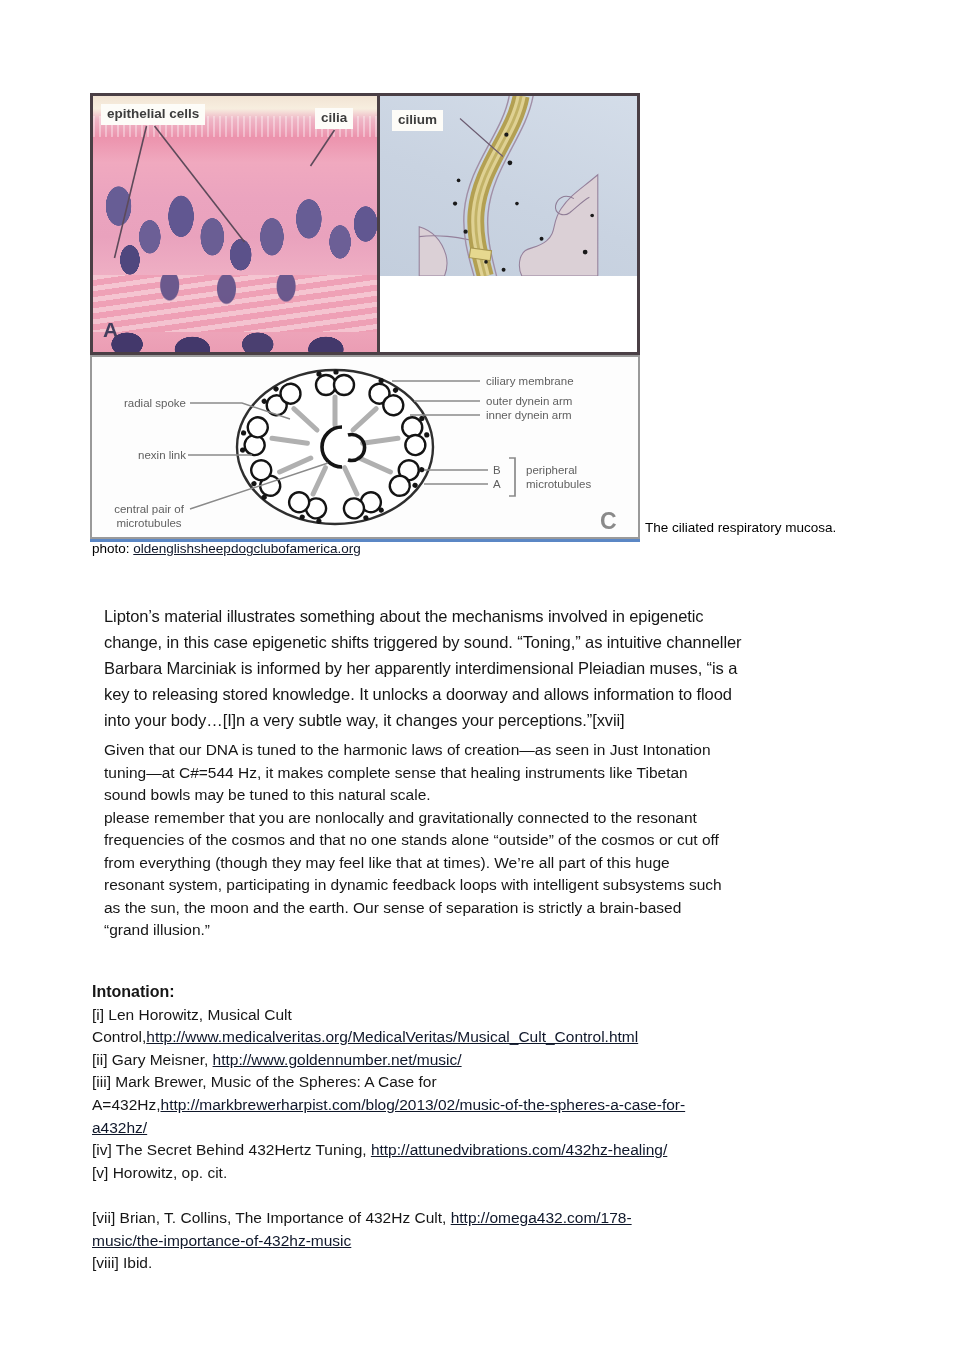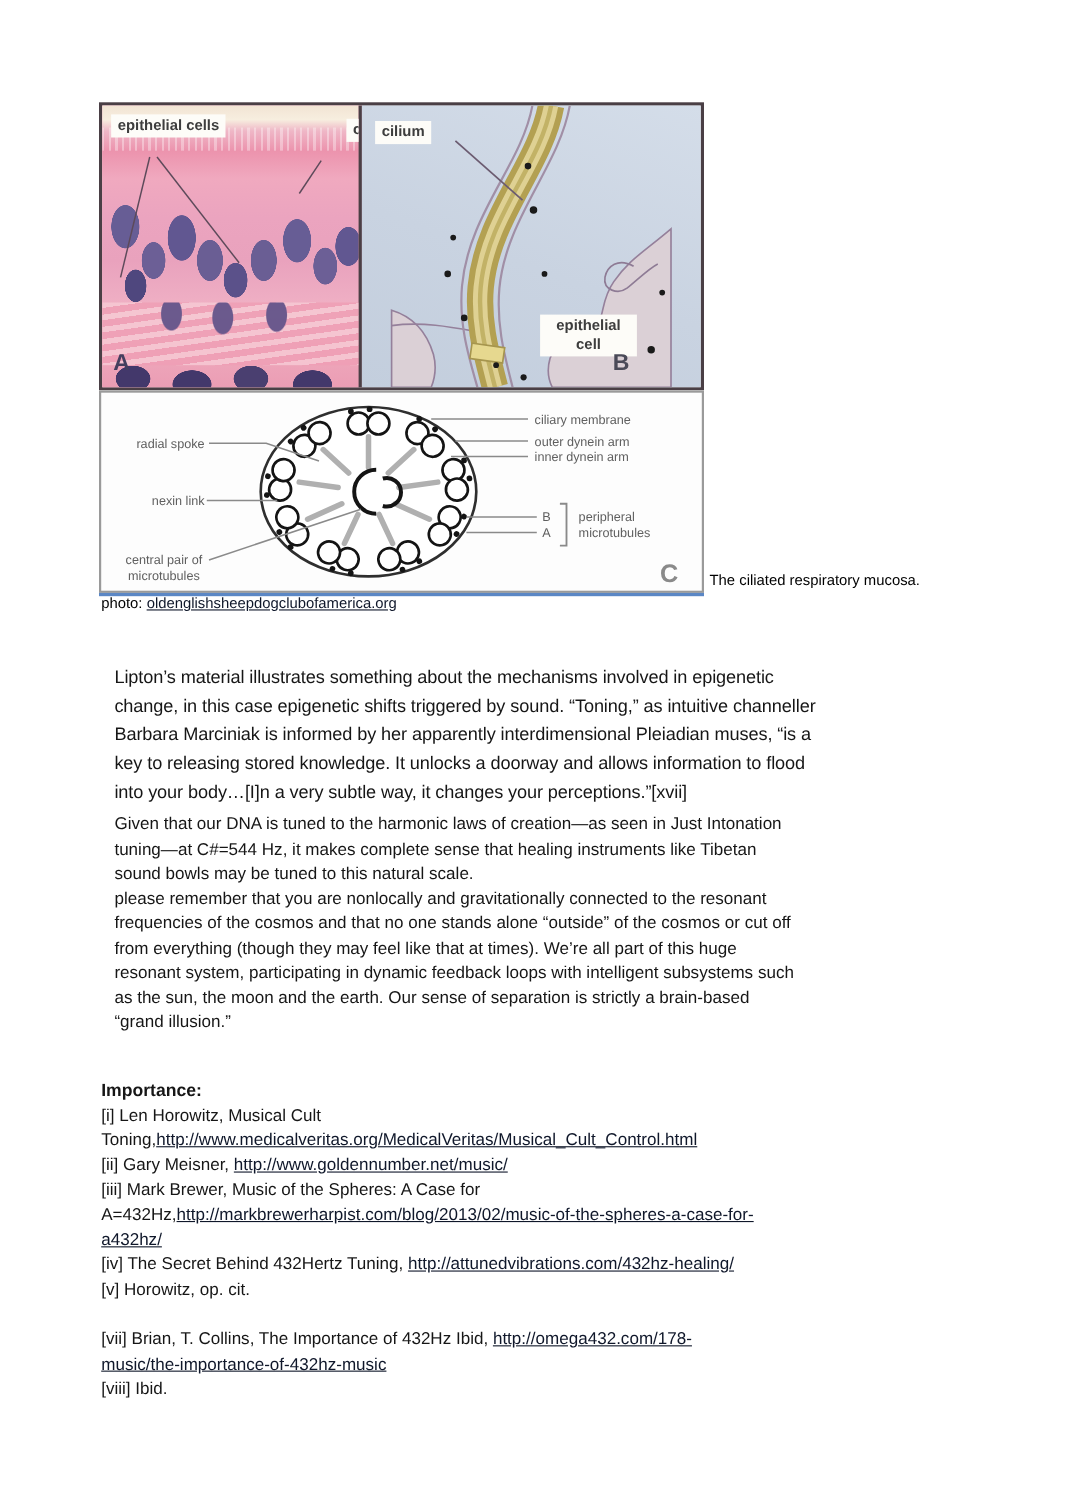--- a/index.html
+++ b/index.html
@@ -14,21 +14,21 @@
   
   .figure {
     position: absolute; left: 90px; top: 93px; width: 550px; height: 449px;
   }
   .fig-toprow {
     display: flex; width: 550px; height: 262px;
     border: 3px solid #4a3f45;
   }
   .panel { position: relative; overflow: hidden; }
   .panel-a {
-    width: 236px; height: 256px; border-right: 3px solid #4a3f45;
+    width: 287px; height: 256px; border-right: 3px solid #4a3f45;
     background-color: #efa3bb;
     background-image:
       radial-gradient(ellipse 13px 20px at 9% 43%, #675d95 97%, transparent),
       radial-gradient(ellipse 11px 17px at 20% 55%, #6c5f96 97%, transparent),
       radial-gradient(ellipse 13px 21px at 31% 47%, #615791 97%, transparent),
       radial-gradient(ellipse 10px 15px at 13% 64%, #4f477e 97%, transparent),
       radial-gradient(ellipse 12px 19px at 42% 55%, #6a5e94 97%, transparent),
       radial-gradient(ellipse 11px 16px at 52% 62%, #5b518a 97%, transparent),
       radial-gradient(ellipse 12px 19px at 63% 55%, #6a5e94 97%, transparent),
       radial-gradient(ellipse 13px 20px at 76% 48%, #675d95 97%, transparent),
@@ -48,21 +48,21 @@
   .panel-a .streaks {
     position: absolute; left: 0; right: 0; top: 70%; height: 22%;
     background-image:
       radial-gradient(ellipse 10px 16px at 27% 18%, #544a84 90%, transparent),
       radial-gradient(ellipse 10px 16px at 47% 24%, #544a84 90%, transparent),
       radial-gradient(ellipse 10px 16px at 68% 20%, #544a84 90%, transparent),
       repeating-linear-gradient(172deg, #f6c9d4 0 5px, #ef9fb5 5px 11px);
     opacity: .85;
   }
   .panel-b {
-    flex: 1; height: 256px;
+    flex: 1; height: 180px;
     background: linear-gradient(200deg, #d4dde9 0%, #c9d3e1 55%, #c3cedd 100%);
   }
   .panel-svg { position: absolute; inset: 0; width: 100%; height: 100%; }
   .mlabel {
     position: absolute; background: #fdfcf8; color: #3d3d3d;
     font-weight: 700; font-size: 13.5px; line-height: 1.25;
     padding: 2px 6px; white-space: nowrap;
   }
   .mlabel.wrap { white-space: normal; text-align: center; }
   .plabel {
@@ -283,27 +283,27 @@
 sound bowls may be tuned to this natural scale.</div>
   <div class="para p3">please remember that you are nonlocally and gravitationally connected to the resonant
 frequencies of the cosmos and that no one stands alone “outside” of the cosmos or cut off
 from everything (though they may feel like that at times). We’re all part of this huge
 resonant system, participating in dynamic feedback loops with intelligent subsystems such
 as the sun, the moon and the earth. Our sense of separation is strictly a brain-based
 “grand illusion.”</div>
 </div>
 
 <div class="references">
-  <div class="ref-heading">Importance:</div>
+  <div class="ref-heading">Intonation:</div>
 
   <div class="ref-line"><span>[i] Len Horowitz, Musical Cult</span><a class="link"></a></div>
-  <div class="ref-line"><span>Toning,</span><a class="link">http://www.medicalveritas.org/MedicalVeritas/Musical_Cult_Control.html</a></div>
+  <div class="ref-line"><span>Control,</span><a class="link">http://www.medicalveritas.org/MedicalVeritas/Musical_Cult_Control.html</a></div>
   <div class="ref-line"><span>[ii] Gary Meisner, </span><a class="link">http://www.goldennumber.net/music/</a></div>
   <div class="ref-line"><span>[iii] Mark Brewer, Music of the Spheres: A Case for</span><a class="link"></a></div>
   <div class="ref-line"><span>A=432Hz,</span><a class="link">http://markbrewerharpist.com/blog/2013/02/music-of-the-spheres-a-case-for-</a></div>
   <div class="ref-line"><span></span><a class="link">a432hz/</a></div>
   <div class="ref-line"><span>[iv] The Secret Behind 432Hertz Tuning, </span><a class="link">http://attunedvibrations.com/432hz-healing/</a></div>
   <div class="ref-line"><span>[v] Horowitz, op. cit.</span><a class="link"></a></div>
   <div class="ref-line"><span></span><a class="link"></a></div>
-  <div class="ref-line"><span>[vii] Brian, T. Collins, The Importance of 432Hz Ibid, </span><a class="link">http://omega432.com/178-</a></div>
+  <div class="ref-line"><span>[vii] Brian, T. Collins, The Importance of 432Hz Cult, </span><a class="link">http://omega432.com/178-</a></div>
   <div class="ref-line"><span></span><a class="link">music/the-importance-of-432hz-music</a></div>
   <div class="ref-line"><span>[viii] Ibid.</span><a class="link"></a></div>
 </div>
 
 </body></html>

